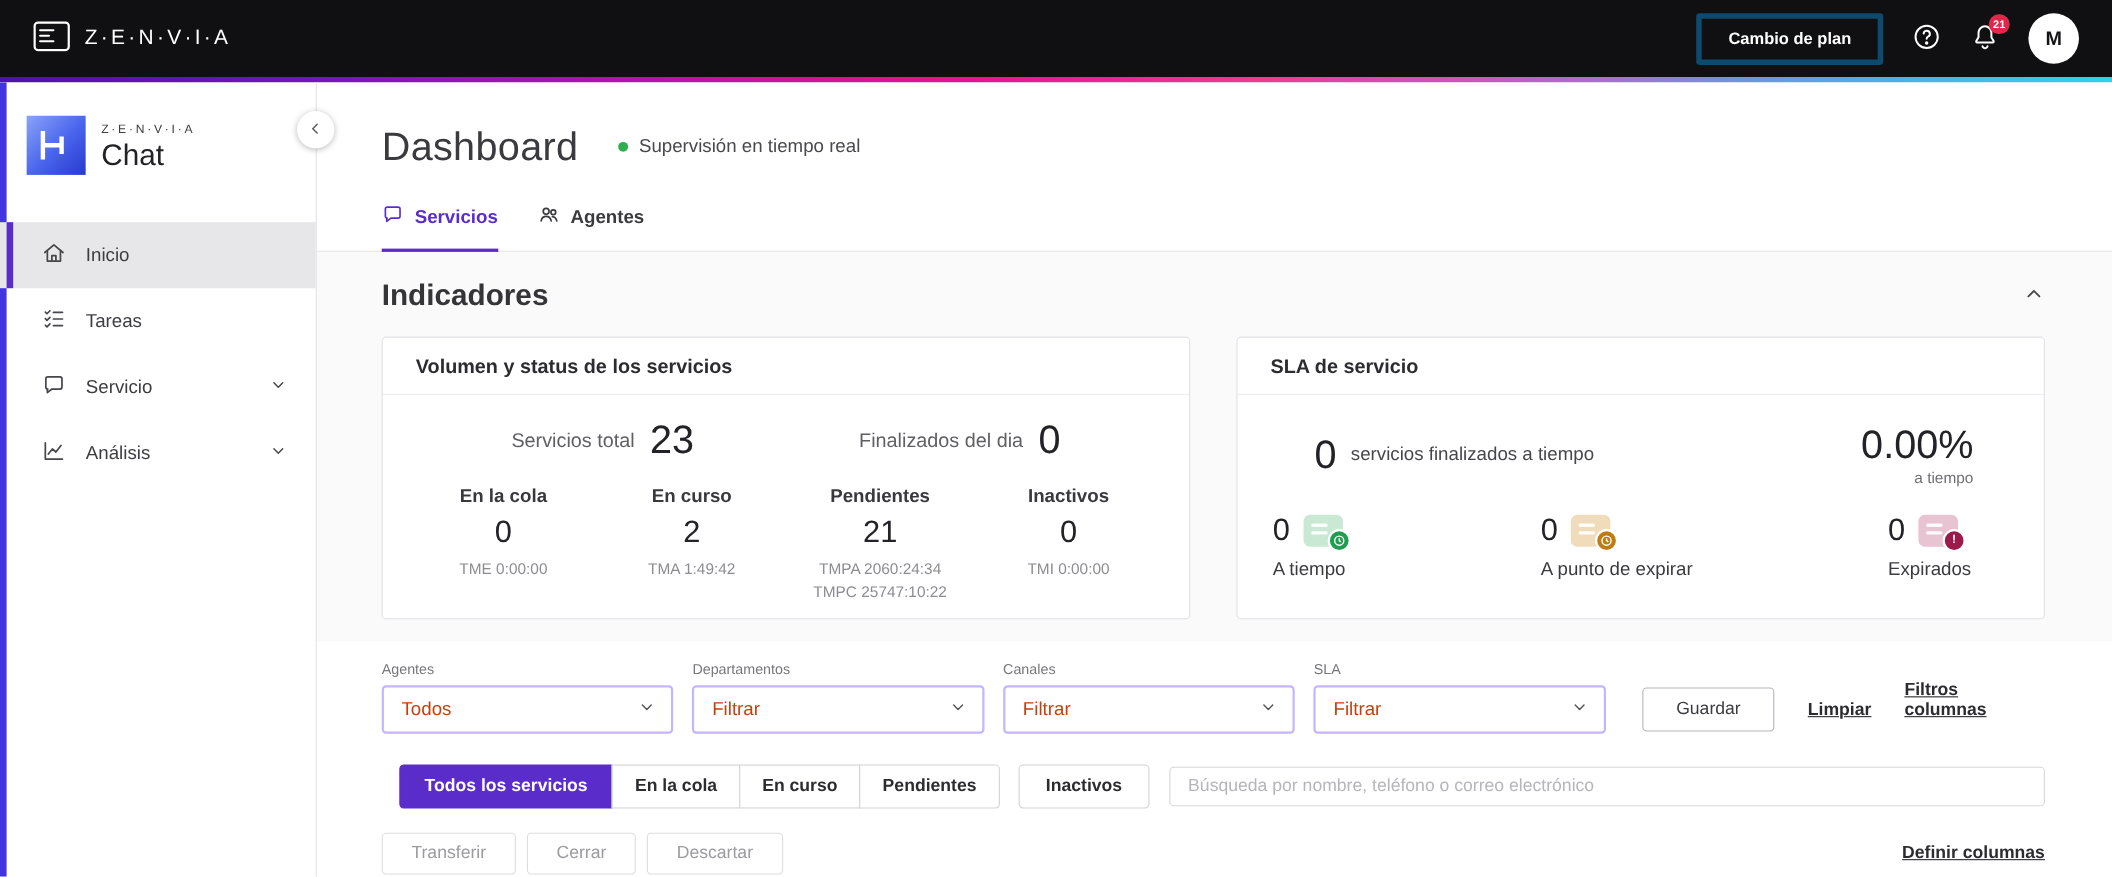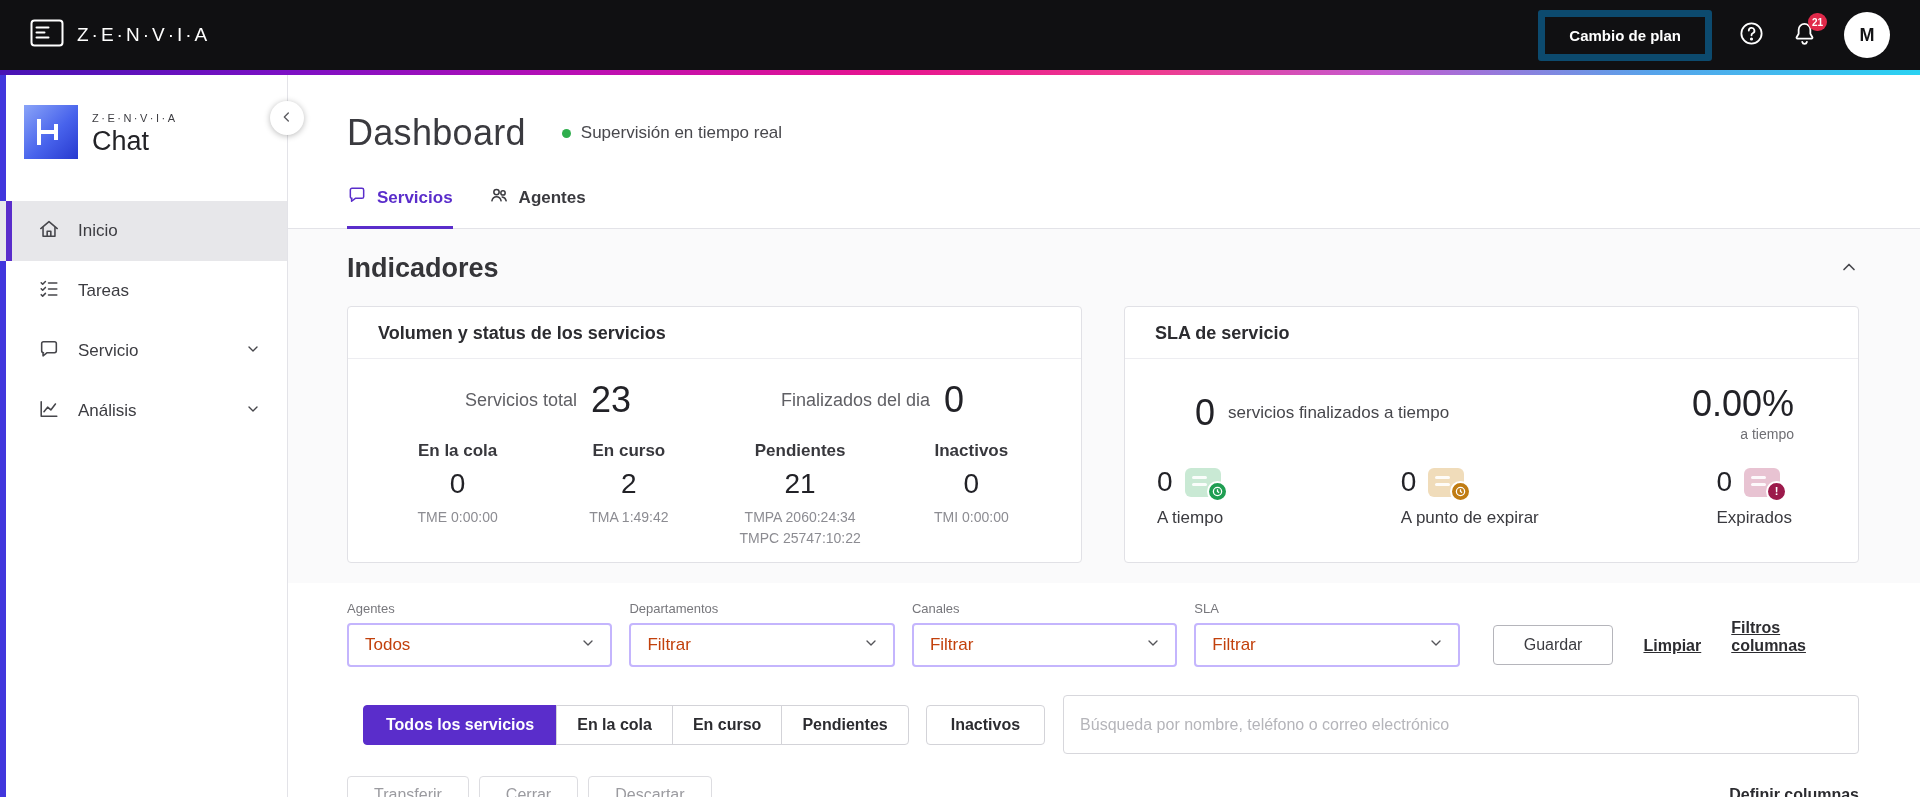--- a/index.html
+++ b/index.html
@@ -10,21 +10,21 @@
     --text-gray:#6f6f74;
   }
   *{box-sizing:border-box;margin:0;padding:0;}
   body{width:1920px;height:797px;overflow:hidden;font-family:"Liberation Sans",sans-serif;background:#fff;color:var(--text);}
   button{font-family:inherit;}
   
   .topbar{height:70px;background:#101012;display:flex;align-items:center;justify-content:space-between;padding:0 30px;}
   .brand{display:flex;align-items:center;gap:13px;}
   .brand-text{color:#fff;font-size:19px;letter-spacing:3px;}
   .topbar-right{display:flex;align-items:center;gap:26px;}
-  .plan-btn{background:transparent;border:7px solid #0c4a6e;color:#fff;font-size:15px;font-weight:700;padding:10px 24px;border-radius:3px;cursor:pointer;}
+  .plan-btn{background:transparent;border:5px solid #0c4a6e;color:#fff;font-size:15px;font-weight:700;padding:10px 24px;border-radius:3px;cursor:pointer;}
   .icon-btn{background:none;border:none;color:#fff;cursor:pointer;position:relative;display:flex;align-items:center;}
   .nbadge{position:absolute;top:-7px;right:-9px;background:#e0294a;color:#fff;font-size:10px;font-weight:700;min-width:18px;height:18px;border-radius:9px;display:flex;align-items:center;justify-content:center;padding:0 4px;}
   .avatar{width:46px;height:46px;border-radius:50%;background:#fff;color:#141416;display:flex;align-items:center;justify-content:center;font-size:18px;font-weight:700;cursor:pointer;}
   .grad{height:5px;background:linear-gradient(90deg,#4713b4 0%,#7c10c4 15%,#b90fb4 30%,#e6148f 46%,#ef3b8e 60%,#c45ad0 72%,#57a3ea 86%,#2ad2f2 100%);}
   
   .layout{display:flex;height:722px;}
   .sidebar{width:288px;flex-shrink:0;background:#fff;border-right:1px solid var(--border);position:relative;}
   .sidebar::before{content:"";position:absolute;left:0;top:0;bottom:0;width:6px;background:#4136dd;}
   .side-logo{display:flex;align-items:center;gap:14px;padding:30px 20px 14px 24px;}
   .logo-text{display:flex;flex-direction:column;}
@@ -88,21 +88,21 @@
   .save-btn{height:40px;padding:0 30px;margin:0 0 2px 16px;border:1px solid #b5b5bb;border-radius:4px;background:#fff;font-size:16px;color:#3c3c41;cursor:pointer;}
   .link{font-size:16px;color:#2c2c30;text-decoration:underline;cursor:pointer;margin:0 0 12px 30px;font-weight:600;}
   
   .service-row{display:flex;align-items:center;padding:28px 61px 0 59px;}
   .seg{display:flex;}
   .seg-btn{height:40px;padding:0 20px;background:#fff;border:1px solid #d3d3d8;font-size:16px;font-weight:700;color:#2c2c30;margin-left:-1px;cursor:pointer;}
   .seg-btn:first-child{margin-left:16px;border-radius:4px 0 0 4px;}
   .seg-btn:last-child{border-radius:0 4px 4px 0;}
   .seg-btn.active{background:var(--accent);border-color:var(--accent);color:#fff;padding:0 22px;}
   .inactive-btn{height:40px;padding:0 24px;margin-left:17px;border:1px solid #d3d3d8;border-radius:4px;background:#fff;font-size:16px;font-weight:700;color:#2c2c30;cursor:pointer;}
-  .search{flex:1;margin-left:18px;height:59px;border:1px solid #d7d7dc;border-radius:4px;padding:0 16px;font-family:inherit;font-size:16px;color:#3c3c41;}
+  .search{flex:1;margin-left:18px;height:36px;border:1px solid #d7d7dc;border-radius:4px;padding:0 16px;font-family:inherit;font-size:16px;color:#3c3c41;}
   .search::placeholder{color:#b5b5ba;}
   
   .actions-row{display:flex;align-items:center;padding:22px 61px 0 59px;}
   .act-btn{height:38px;padding:0 26px;margin-right:10px;border:1px solid #dddde1;border-radius:4px;background:#fff;font-size:16px;color:#9b9ba0;cursor:pointer;}
   .define-link{margin-left:auto;font-size:16px;font-weight:700;color:#2c2c30;text-decoration:underline;cursor:pointer;}
 </style>
 </head>
 <body>
 
 <header class="topbar">

